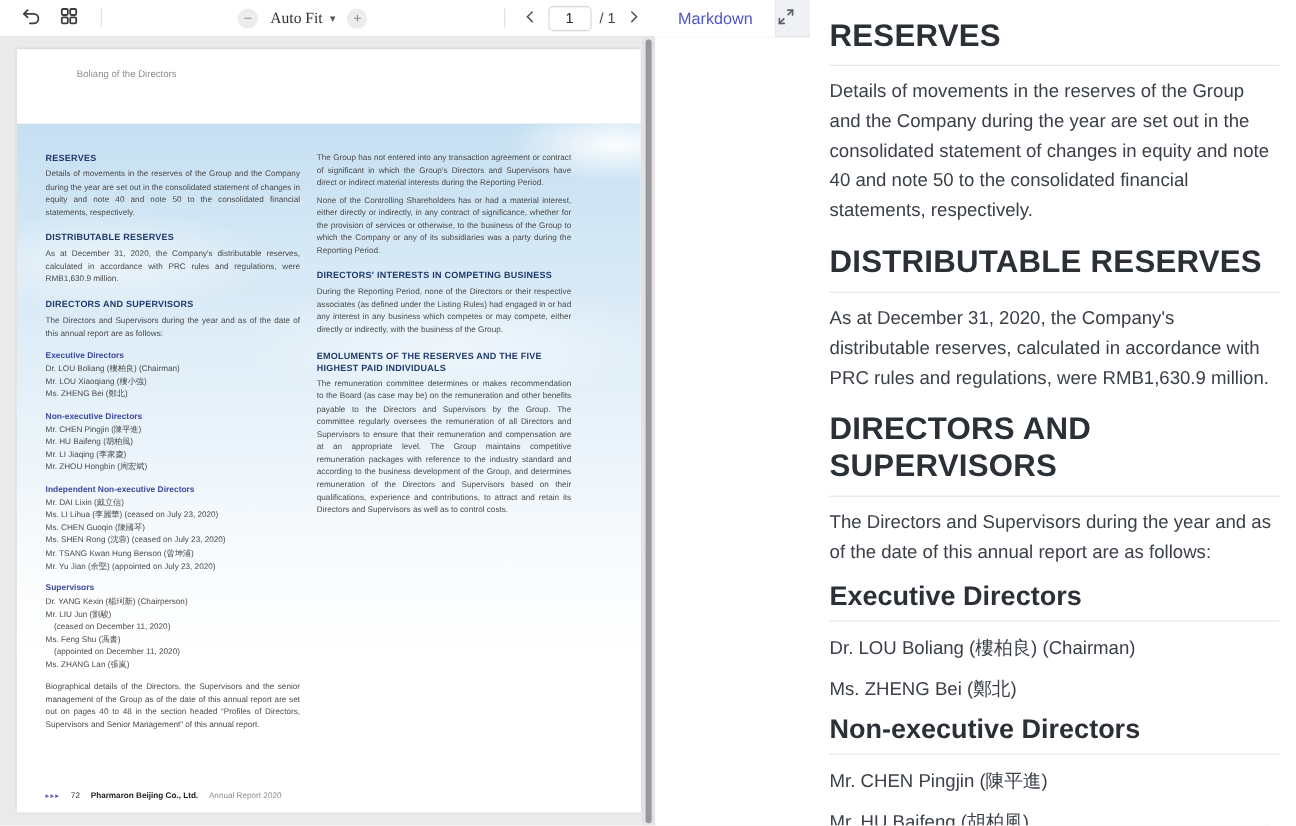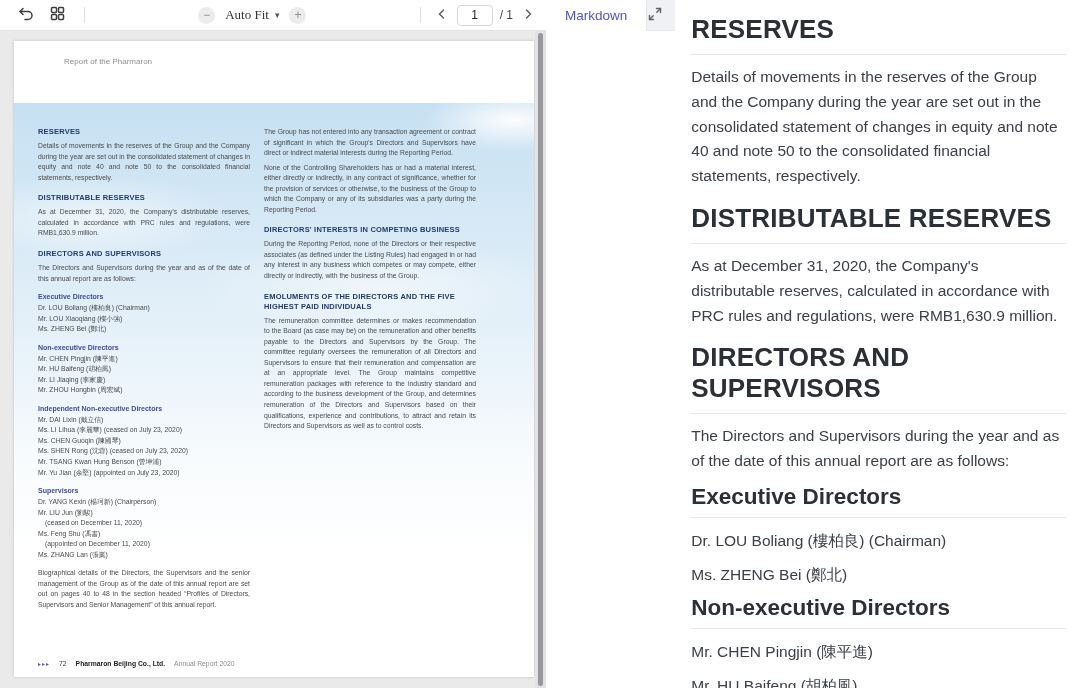--- a/index.html
+++ b/index.html
@@ -114,21 +114,21 @@
             <svg width="12" height="12" viewBox="0 0 12 12" fill="none" stroke="currentColor" stroke-width="1.3" stroke-linecap="round">
                 <polyline points="4.5,2 8.5,6 4.5,10"></polyline>
               </svg>
           </span>
         </button>
       </div>
     </div>
 
     <div class="viewer">
       <div class="pdf-page">
-        <div class="page-header">Report of the Pharmaron</div>
+        <div class="page-header">Boliang of the Directors</div>
         <div class="sky"></div>
 
         <div class="cols">
           <div class="pcol">
             <div class="ph">RESERVES</div>
             <p class="pt">Details of movements in the reserves of the Group and the Company during the year are set out in the consolidated statement of changes in equity and note 40 and note 50 to the consolidated financial statements, respectively.</p>
             <div class="ph">DISTRIBUTABLE RESERVES</div>
             <p class="pt">As at December 31, 2020, the Company's distributable reserves, calculated in accordance with PRC rules and regulations, were RMB1,630.9 million.</p>
             <div class="ph">DIRECTORS AND SUPERVISORS</div>
             <p class="pt">The Directors and Supervisors during the year and as of the date of this annual report are as follows:</p>
@@ -161,21 +161,21 @@
             <div class="pline">Ms. ZHANG Lan (張嵐)</div>
 
             <p class="pt" style="margin-top:8px">Biographical details of the Directors, the Supervisors and the senior management of the Group as of the date of this annual report are set out on pages 40 to 48 in the section headed “Profiles of Directors, Supervisors and Senior Management” of this annual report.</p>
           </div>
 
           <div class="pcol">
             <p class="pt">The Group has not entered into any transaction agreement or contract of significant in which the Group's Directors and Supervisors have direct or indirect material interests during the Reporting Period.</p>
             <p class="pt">None of the Controlling Shareholders has or had a material interest, either directly or indirectly, in any contract of significance, whether for the provision of services or otherwise, to the business of the Group to which the Company or any of its subsidiaries was a party during the Reporting Period.</p>
             <div class="ph">DIRECTORS' INTERESTS IN COMPETING BUSINESS</div>
             <p class="pt">During the Reporting Period, none of the Directors or their respective associates (as defined under the Listing Rules) had engaged in or had any interest in any business which competes or may compete, either directly or indirectly, with the business of the Group.</p>
-            <div class="ph">EMOLUMENTS OF THE DIRECTORS AND THE FIVE HIGHEST PAID INDIVIDUALS</div>
+            <div class="ph">EMOLUMENTS OF THE RESERVES AND THE FIVE HIGHEST PAID INDIVIDUALS</div>
             <p class="pt">The remuneration committee determines or makes recommendation to the Board (as case may be) on the remuneration and other benefits payable to the Directors and Supervisors by the Group. The committee regularly oversees the remuneration of all Directors and Supervisors to ensure that their remuneration and compensation are at an appropriate level. The Group maintains competitive remuneration packages with reference to the industry standard and according to the business development of the Group, and determines remuneration of the Directors and Supervisors based on their qualifications, experience and contributions, to attract and retain its Directors and Supervisors as well as to control costs.</p>
           </div>
         </div>
 
         <div class="page-footer">
           <span class="f-arrows">▸▸▸</span>
           <span class="f-page">72</span>
           <span class="f-company">Pharmaron Beijing Co., Ltd.</span>
           <span class="f-suffix">Annual Report 2020</span>
         </div>

